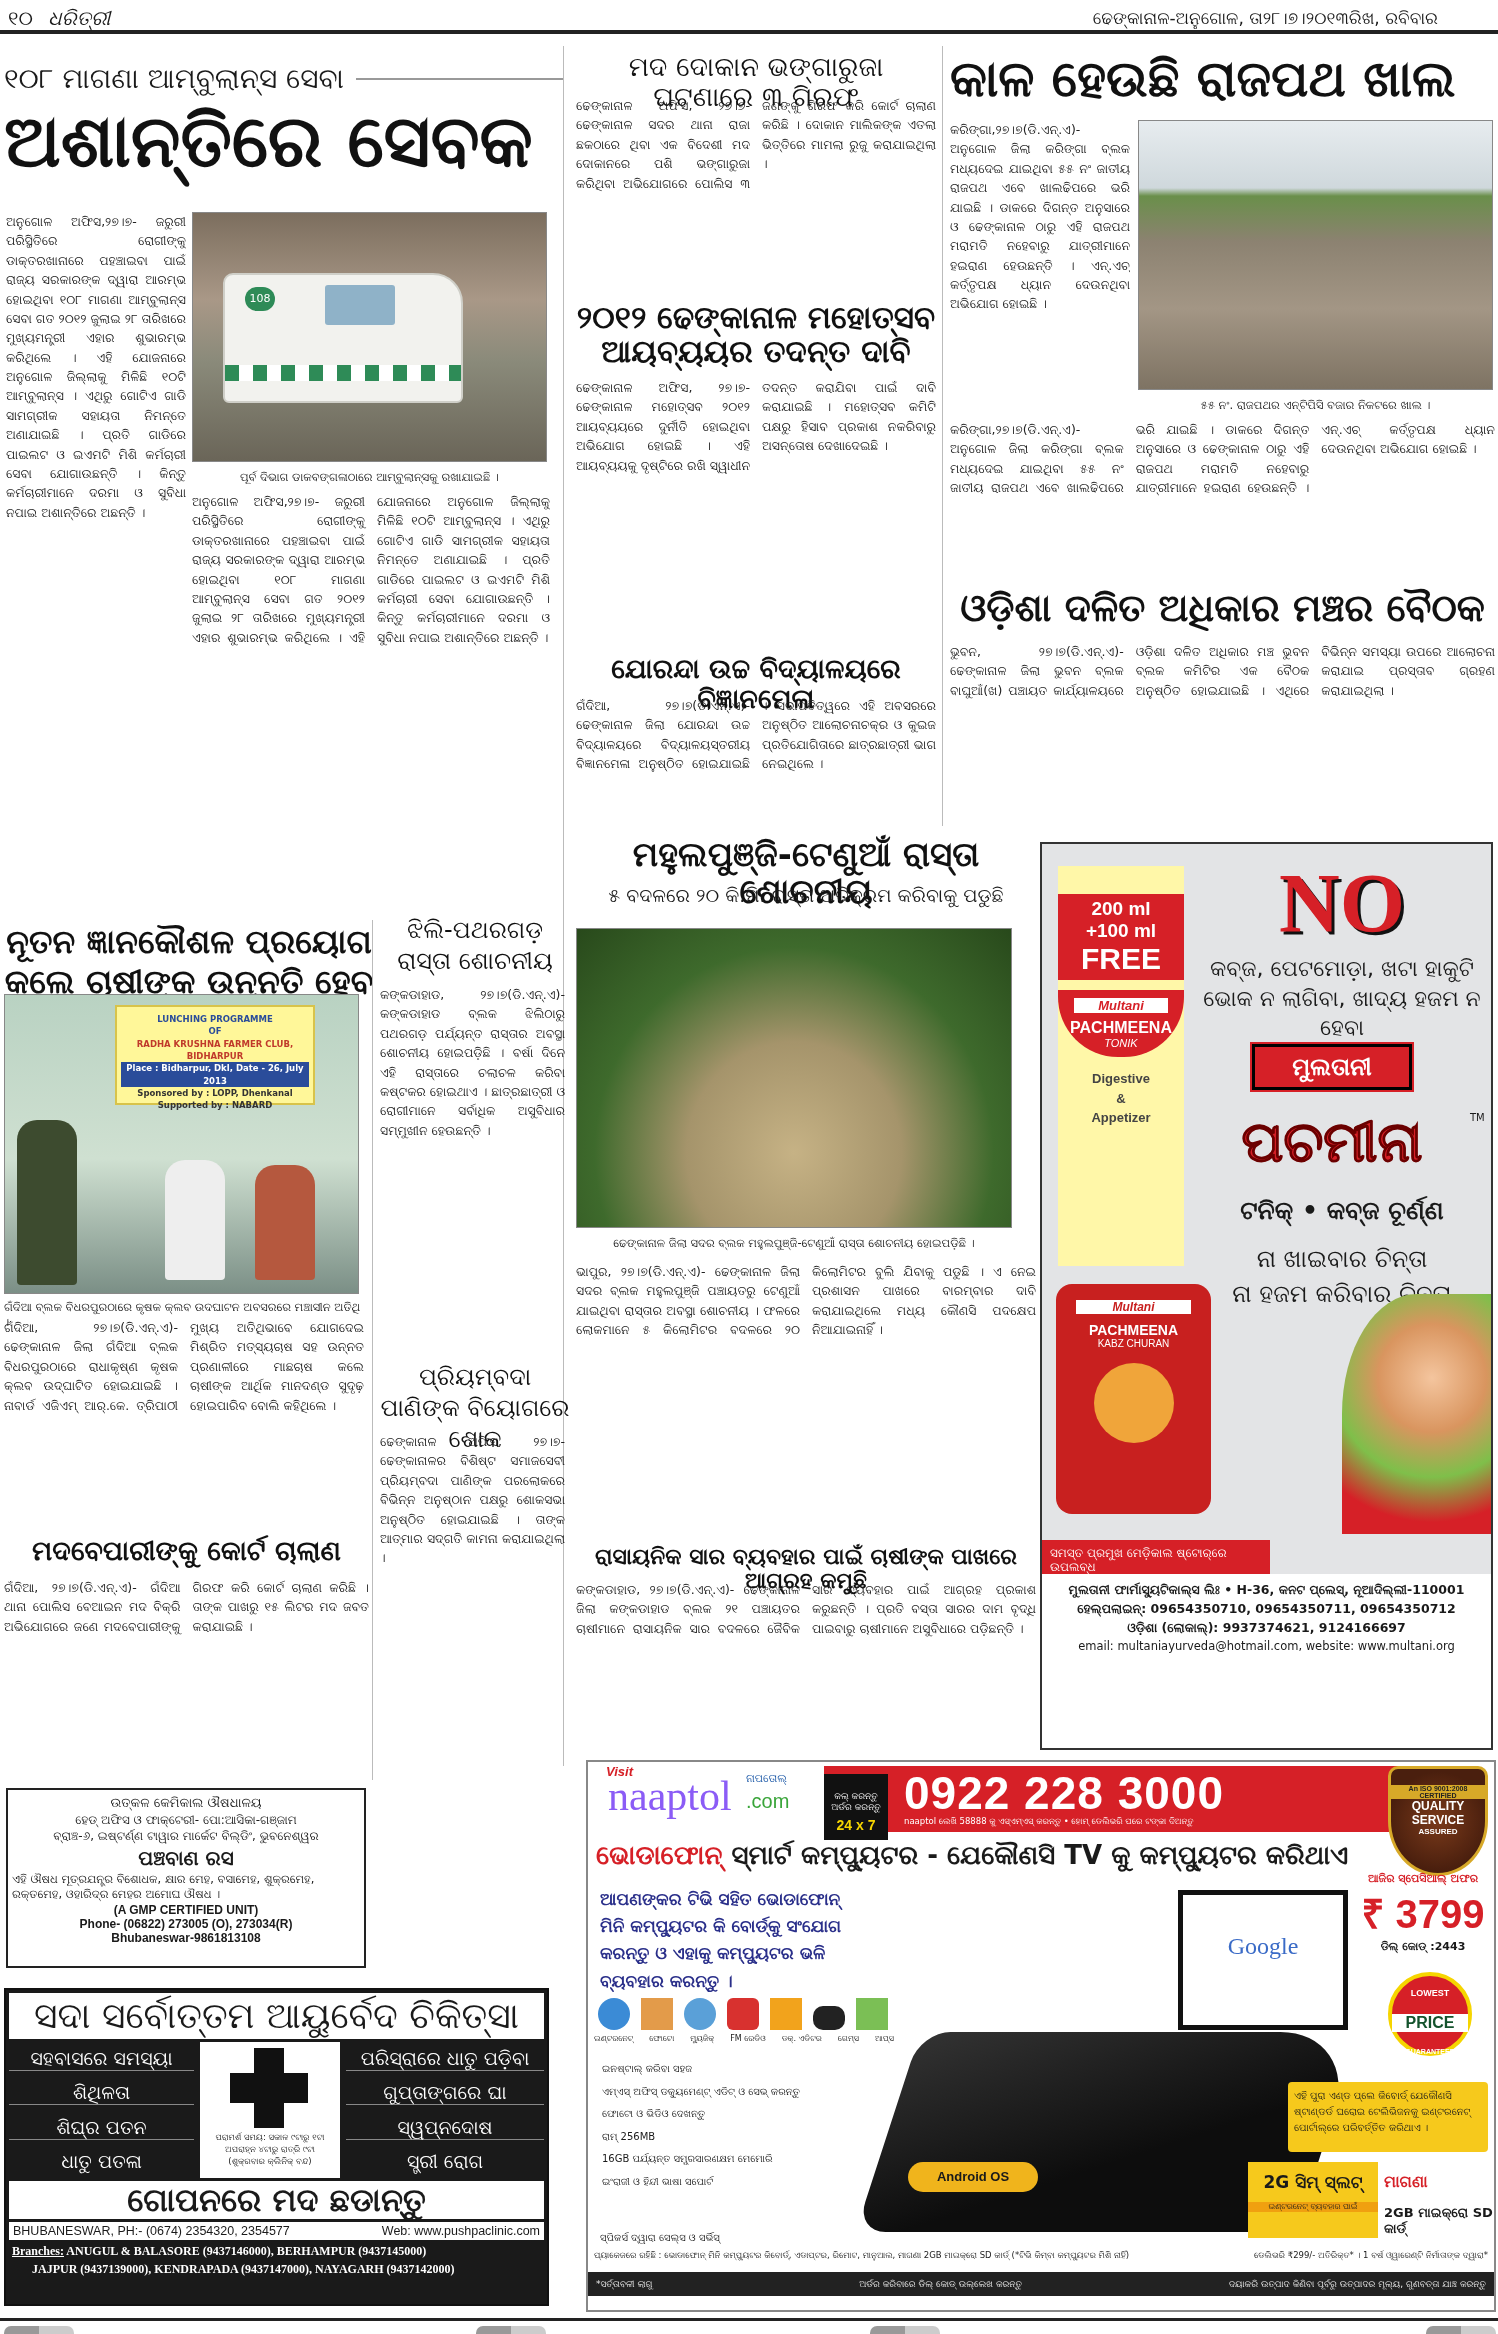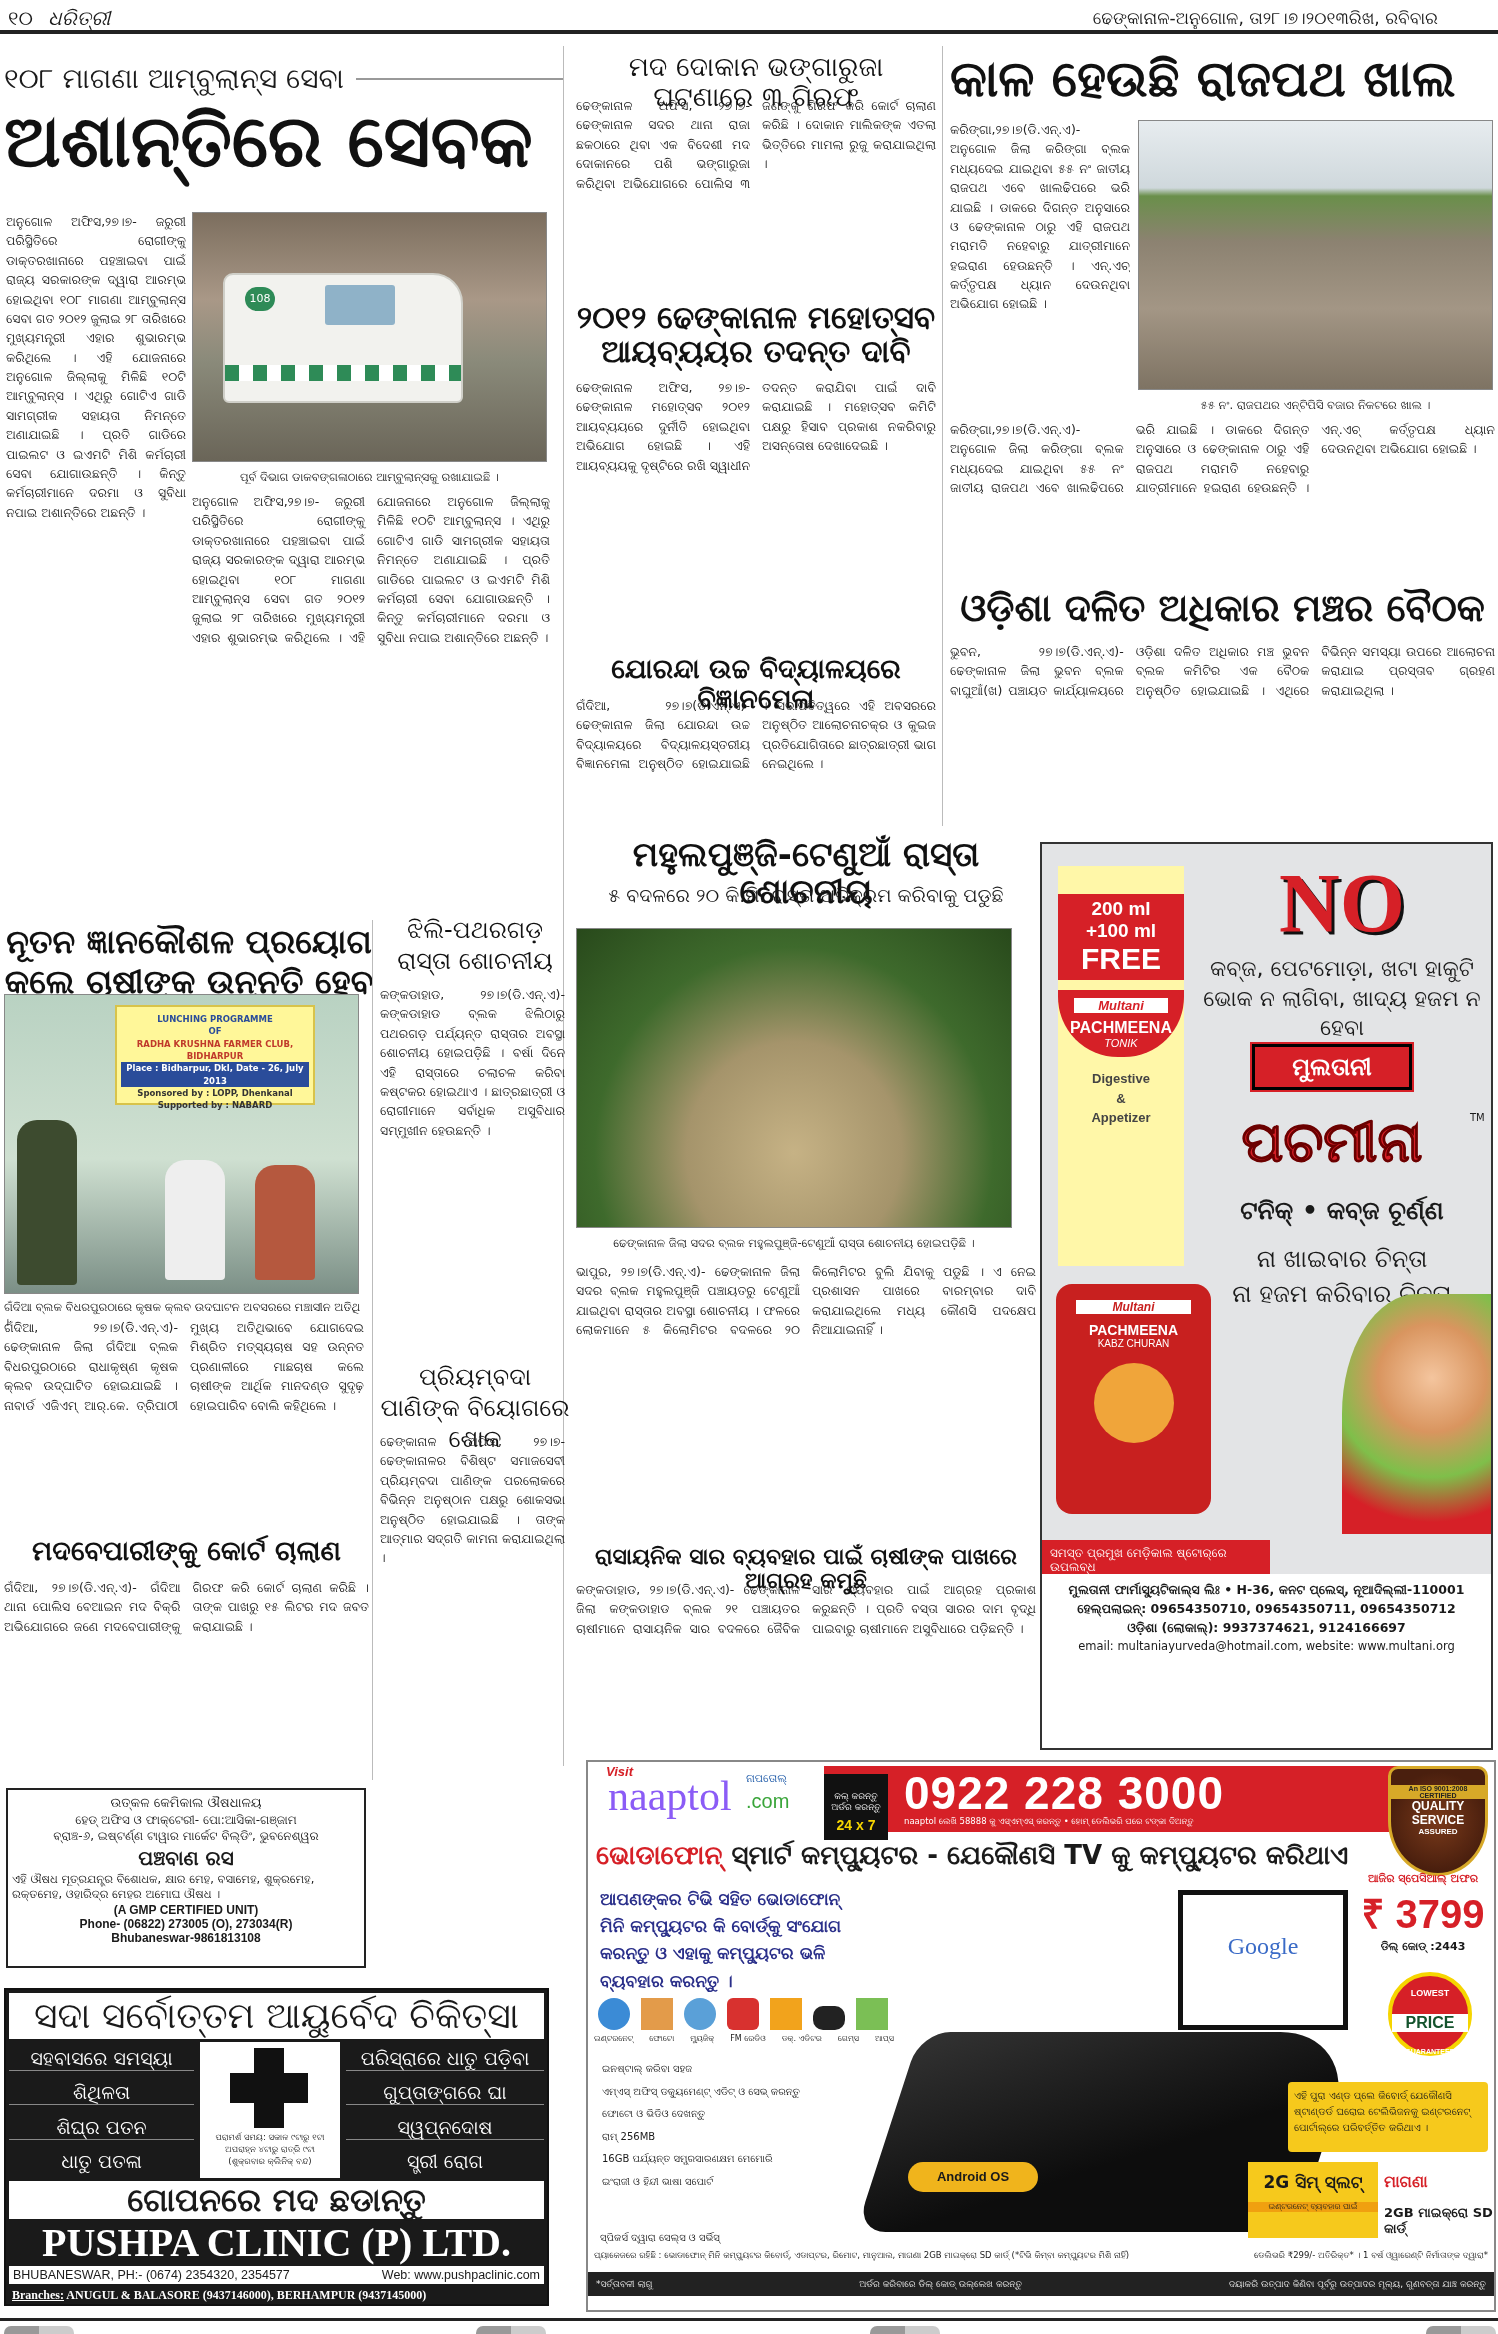--- a/index.html
+++ b/index.html
@@ -136,21 +136,20 @@
       </div>
     </div>
     <div style="flex:1;color:#fff;font-size:19px;text-align:center;display:flex;flex-direction:column;justify-content:space-around">
       <div style="border-bottom:1px solid #888">ପରିସ୍ରାରେ ଧାତୁ ପଡ଼ିବା</div>
       <div style="border-bottom:1px solid #888">ଗୁପ୍ତାଙ୍ଗରେ ଘା</div>
       <div style="border-bottom:1px solid #888">ସ୍ୱପ୍ନଦୋଷ</div>
       <div>ସ୍ତ୍ରୀ ରୋଗ</div>
     </div>
   </div>
   <div style="margin:3px;background:#fff;font-size:32px;text-align:center;line-height:38px;font-weight:bold">ଗୋପନରେ ମଦ ଛଡାନ୍ତୁ</div>
-  <div style="color:#fff;font-family:'Liberation Serif',serif;font-weight:bold;font-size:40px;text-align:center;line-height:42px">PUSHPA CLINIC (P) LTD.</div>
   <div style="margin:2px 3px;background:#fff;font-family:'Liberation Sans',sans-serif;font-size:12.5px;display:flex;justify-content:space-between;padding:0 4px;line-height:18px">
     <span>BHUBANESWAR, PH:- (0674) 2354320, 2354577</span>
       <span>Web: www.pushpaclinic.com</span>
   </div>
   <div style="color:#fff;font-family:'Liberation Serif',serif;font-weight:bold;font-size:12px;padding:0 6px;line-height:18px">
     <span style="text-decoration:underline">Branches:</span> <span>ANUGUL &amp; BALASORE (9437146000), BERHAMPUR (9437145000)</span><br>
     <span style="padding-left:20px">JAJPUR (9437139000), KENDRAPADA (9437147000), NAYAGARH (9437142000)</span>
   </div>
 </div>
 

